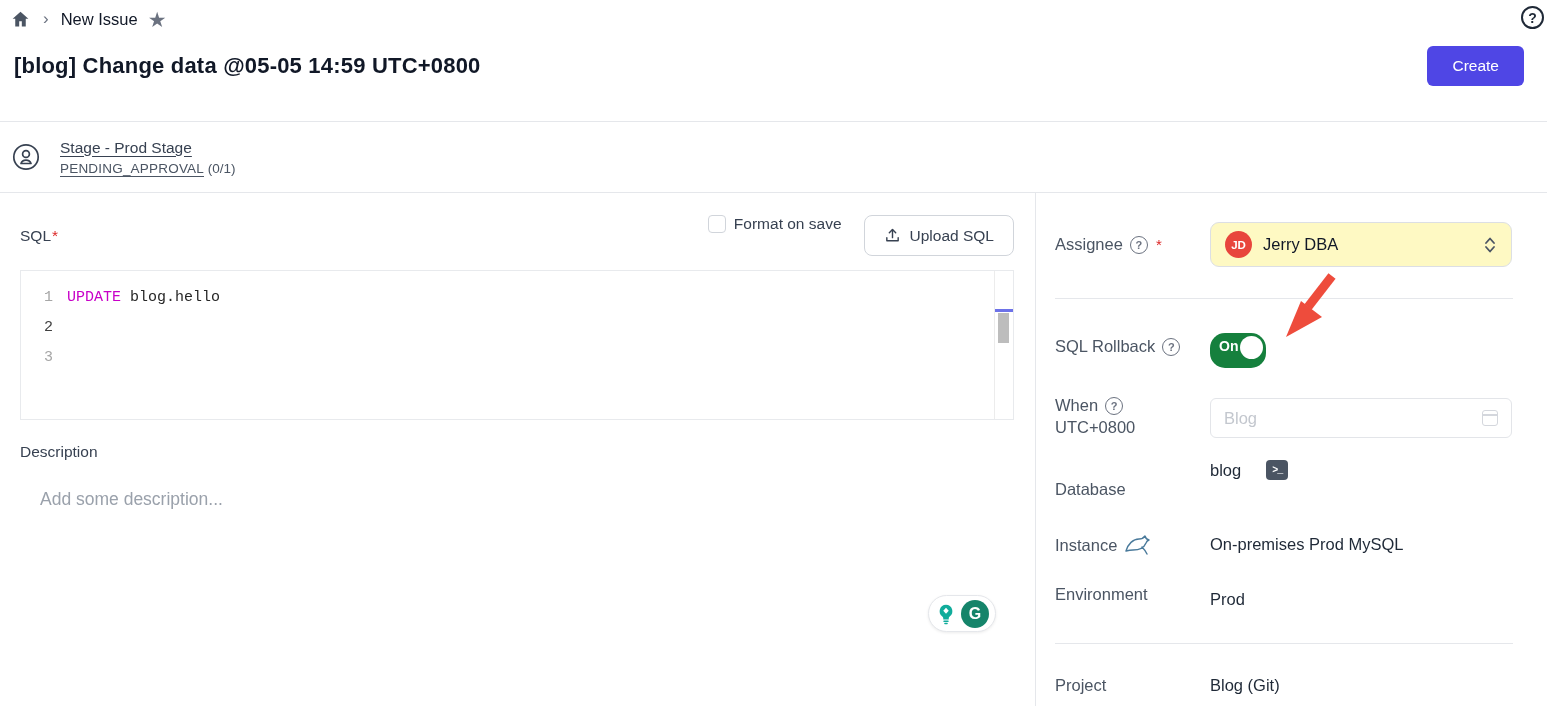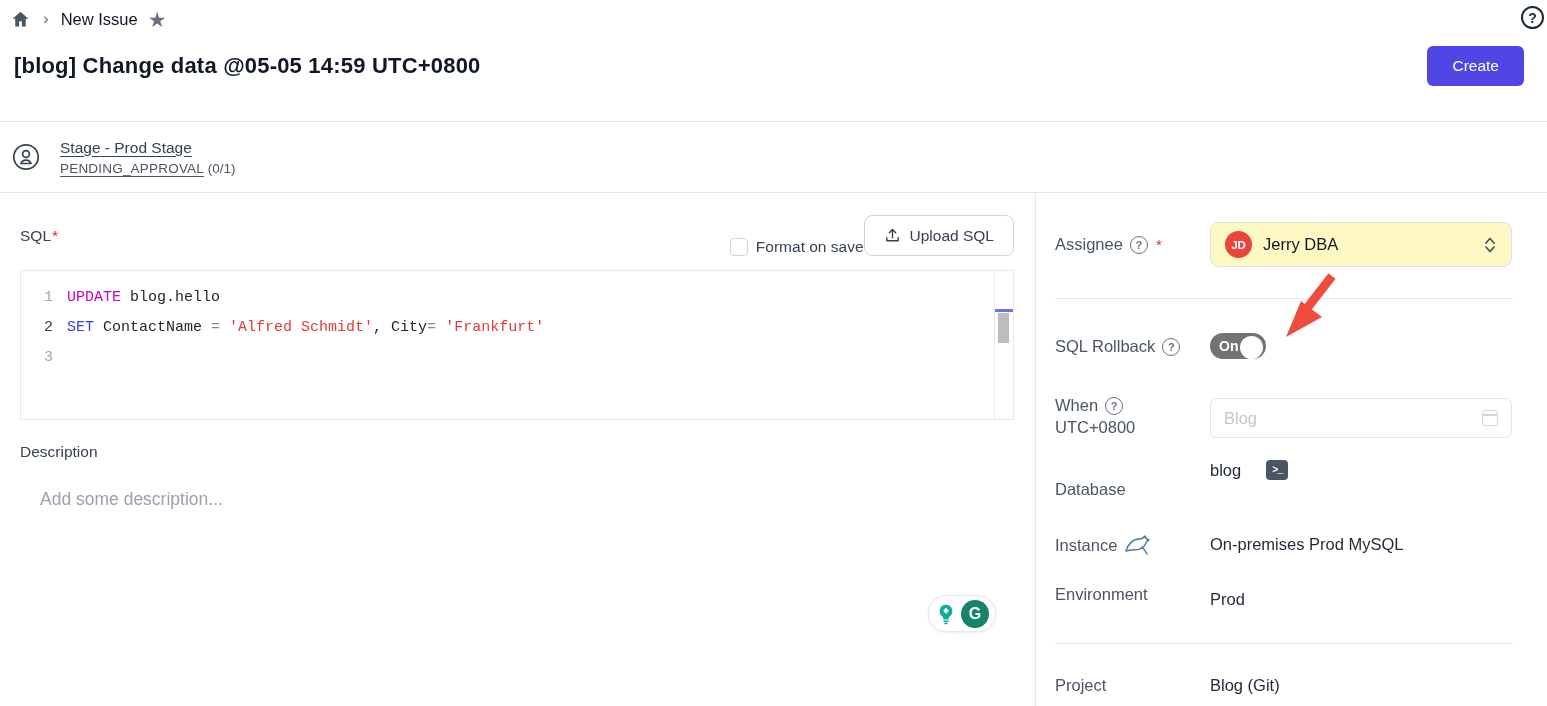--- a/index.html
+++ b/index.html
@@ -25,21 +25,21 @@
   .stage-text { margin-left:20px; display:flex; flex-direction:column; gap:4px; }
   .stage-link { font-size:15.5px; color:#374151; text-decoration:underline; text-underline-offset:3px; }
   .stage-status-row { font-size:13.5px; color:#4b5563; }
   .stage-status-row .status { text-decoration:underline; text-underline-offset:3px; letter-spacing:.2px; }
 
   
   .main-left { position:absolute; left:0; top:193px; width:1035px; bottom:0; }
   .sql-header { position:absolute; left:20px; right:21px; top:22px; height:41px; display:flex; align-items:center; }
   .sql-label { font-size:15.5px; color:#374151; }
   .req { color:#dc2626; margin-left:1px; }
-  .sql-header-right { margin-left:auto; display:flex; align-items:flex-end; }
+  .sql-header-right { margin-left:auto; display:flex; align-items:flex-start; gap:22px; }
   .fmt-save { display:flex; align-items:center; gap:8px; font-size:15.5px; color:#374151; }
   .checkbox { width:18px; height:18px; border:1px solid #d1d5db; border-radius:4px; background:#fff; }
   .upload-btn { display:flex; align-items:center; gap:9px; border:1px solid #d1d5db; background:#fff; border-radius:8px; height:41px; padding:0 19px; font-size:15.5px; color:#374151; font-family:inherit; cursor:pointer; }
 
   
   .editor { position:absolute; left:20px; top:77px; width:994px; height:150px; border:1px solid #e8eaed; background:#fff; }
   .editor-inner { position:absolute; left:0; top:0; right:19px; bottom:0; display:flex; padding-top:12px; }
   .gutter { width:46px; flex:0 0 auto; text-align:right; padding-right:14px; }
   .gutter div { font-family:"Liberation Mono","DejaVu Sans Mono",monospace; font-size:15px; line-height:30px; color:#a6a6a6; }
   .gutter div.active { color:#404040; }
@@ -69,21 +69,21 @@
 
   .row-assignee-label { position:absolute; left:19px; top:42px; }
   .assignee-select { position:absolute; left:174px; top:29px; width:302px; height:45px; border:1px solid #dcdfe4; border-radius:9px; background:#fef9c3; display:flex; align-items:center; padding:0 14px; cursor:pointer; }
   .avatar { width:27px; height:27px; border-radius:50%; background:#e8453c; color:#fff; font-size:11.5px; font-weight:bold; display:flex; align-items:center; justify-content:center; flex:0 0 auto; }
   .assignee-name { margin-left:11px; font-size:16.5px; color:#111827; }
   .select-caret { margin-left:auto; }
 
   .sb-div1 { position:absolute; left:19px; right:34px; top:105px; height:1px; background:#e5e7eb; }
 
   .row-rollback-label { position:absolute; left:19px; top:144px; }
-  .toggle { position:absolute; left:174px; top:140px; width:56px; height:26px; background:#737373; border-radius:15px; cursor:pointer; }
+  .toggle { position:absolute; left:174px; top:140px; width:56px; height:35px; background:#15803d; border-radius:15px; cursor:pointer; }
   .toggle-text { position:absolute; left:9px; top:5px; color:#fff; font-size:14px; font-weight:bold; }
   .toggle-knob { position:absolute; right:3px; top:3px; width:23px; height:23px; background:#fff; border-radius:50%; }
   .annot-arrow { position:absolute; left:236px; top:80px; width:72px; height:72px; pointer-events:none; }
 
   .row-when-label { position:absolute; left:19px; top:203px; display:flex; flex-direction:column; gap:3px; }
   .when-tz { font-size:16.5px; color:#4b5563; }
   .when-input { position:absolute; left:174px; top:205px; width:302px; height:40px; border:1px solid #e3e5e9; border-radius:6px; background:#fff; display:flex; align-items:center; padding:0 13px; cursor:text; }
   .when-placeholder { color:#c3c7ce; font-size:16.5px; }
   .cal-icon { margin-left:auto; width:16px; height:16px; border:1.6px solid #d4d7dd; border-radius:3px; position:relative; }
   .cal-icon::after { content:""; position:absolute; left:0; right:0; top:3px; height:1.6px; background:#d4d7dd; }
@@ -161,21 +161,20 @@
 
   <div class="editor">
     <div class="editor-inner">
       <div class="gutter" id="gutter">
           <div>1</div>
           <div class="active">2</div>
           <div>3</div>
         </div>
       <div class="code-col" id="code-col">
           <div class="code-line"><span class="tk-kw1">UPDATE</span><span class="tk-id"> blog.hello</span></div>
-          <div class="code-line"><span class="tk-kw2">SET</span><span class="tk-id"> ContactName </span><span class="tk-op">=</span><span class="tk-id"> </span><span class="tk-str">'Alfred Schmidt'</span><span class="tk-id">, City</span><span class="tk-op">=</span><span class="tk-id"> </span><span class="tk-str">'Frankfurt'</span></div>
         </div>
     </div>
     <div class="overview">
       <div class="ov-purple"></div>
       <div class="ov-thumb"></div>
     </div>
   </div>
 
   <div class="desc-label">Description</div>
   <div class="desc-placeholder">Add some description...</div>

